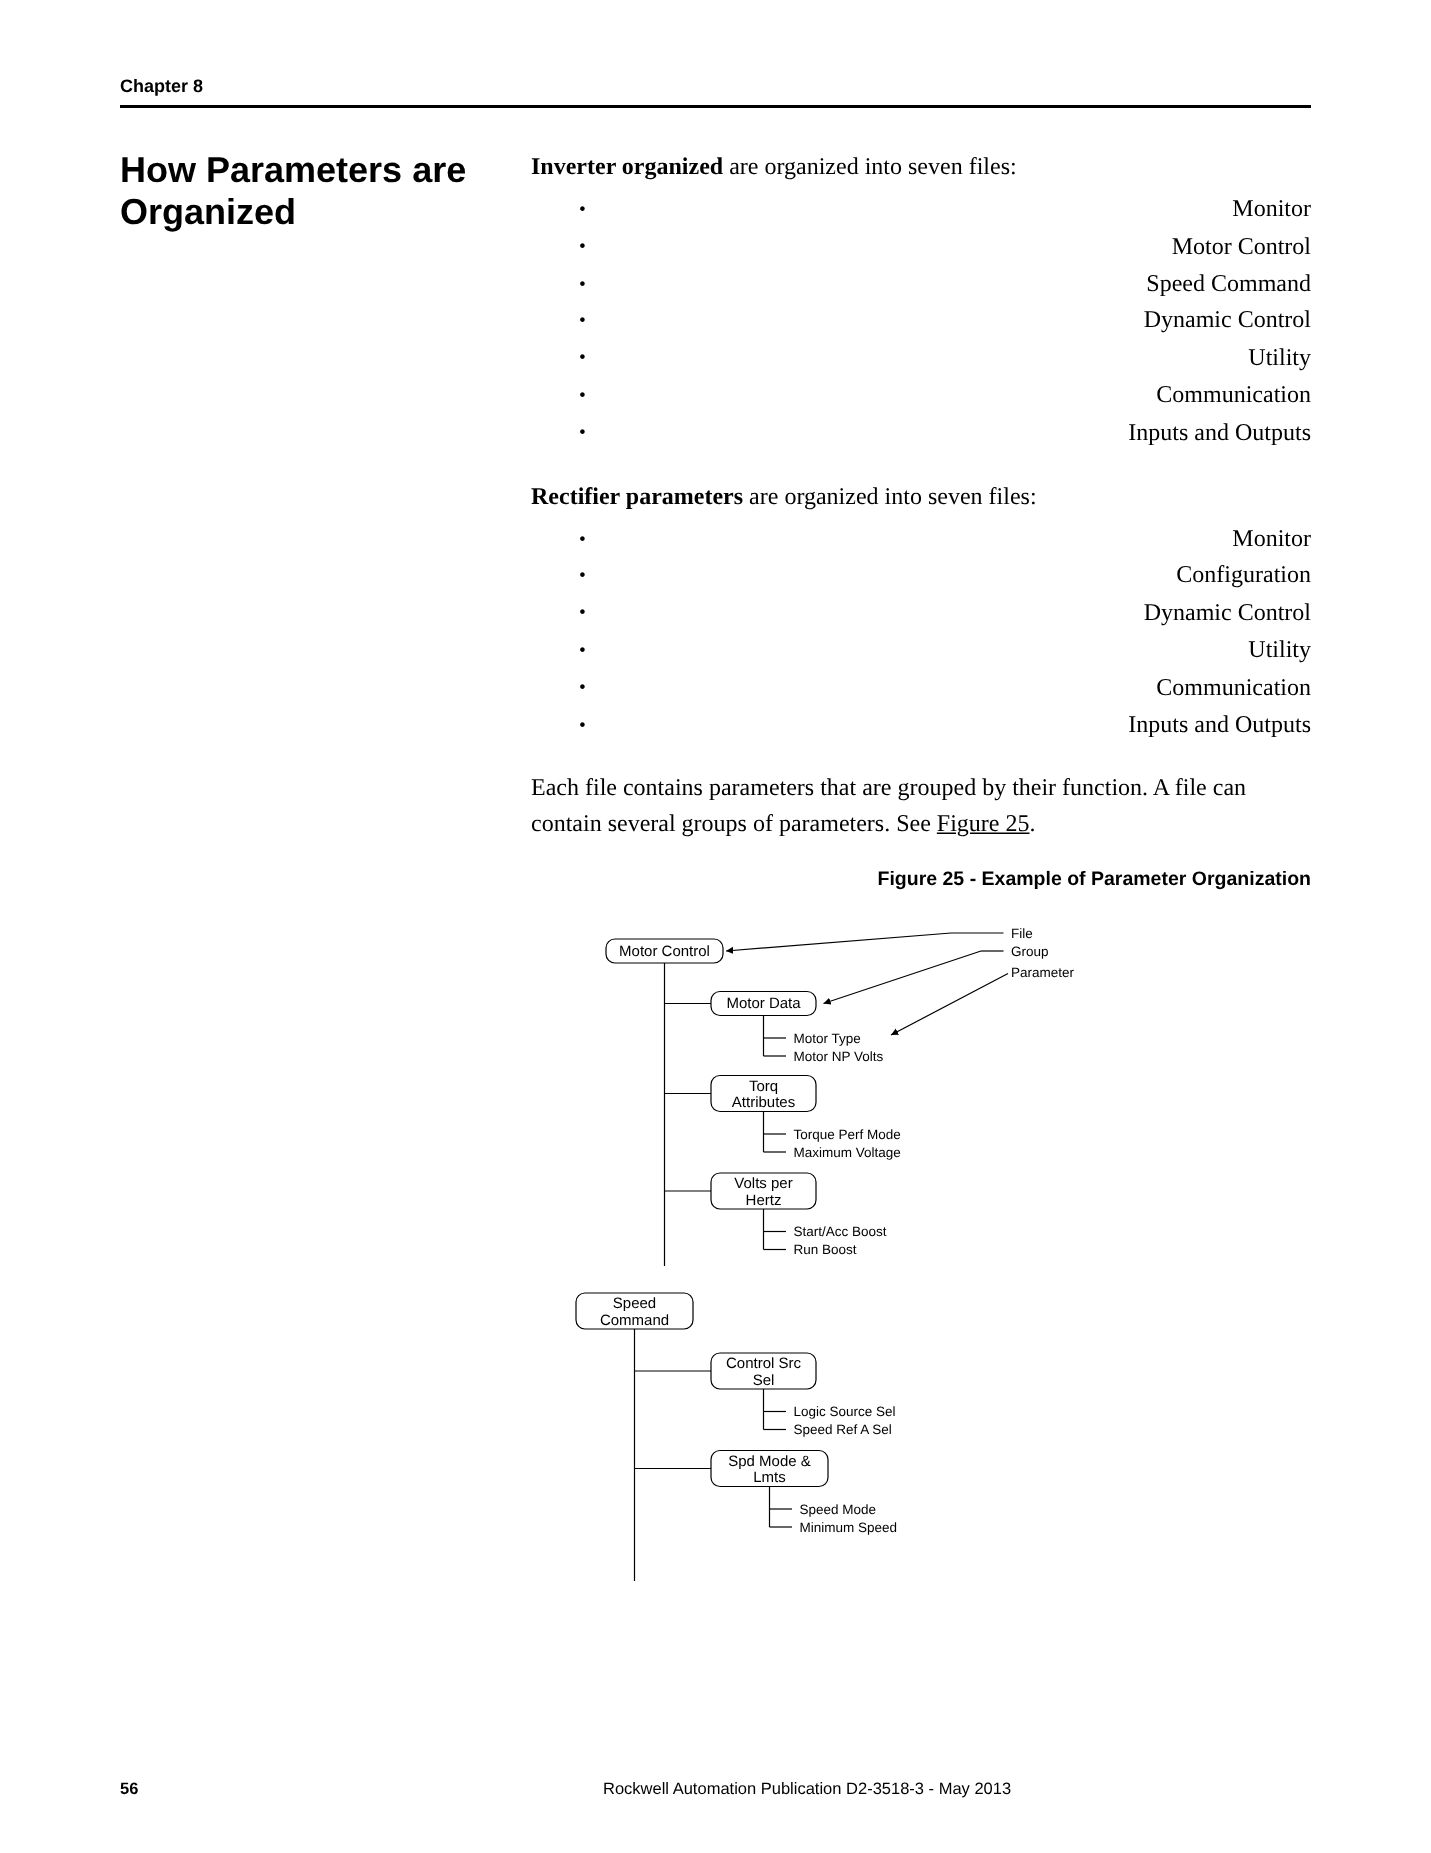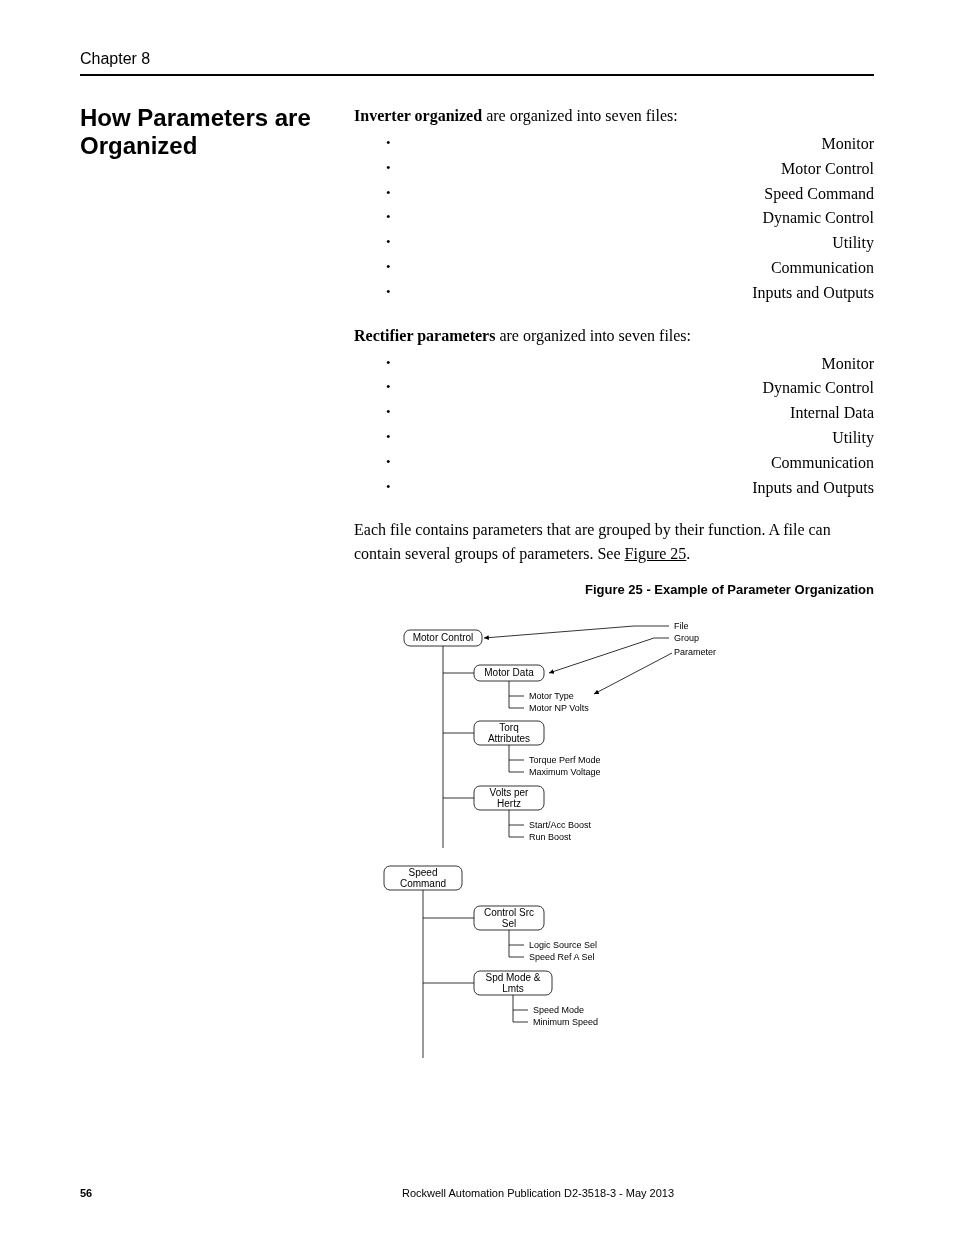--- a/index.html
+++ b/index.html
@@ -7,22 +7,22 @@
     width: 954px;
     height: 1235px;
     background: #fff;
     font-family: Georgia, 'Times New Roman', serif;
     color: #000;
     position: relative;
     padding: 50px 80px 40px 80px;
   }
   .chapter-header {
     font-family: Arial, Helvetica, sans-serif;
-    font-weight: normal;
-    font-size: 16px;
+    font-weight: bold;
+    font-size: 12px;
     margin-bottom: 6px;
   }
   .header-rule {
     border-top: 2px solid #000;
     margin-bottom: 28px;
   }
   .main-layout {
     display: flex;
     gap: 24px;
   }
@@ -125,22 +125,22 @@
       <li>Utility</li>
       <li>Communication</li>
       <li>Inputs and Outputs</li>
     </ul>
 
     <p class="para">
       <span class="bold">Rectifier parameters</span><span> are organized into seven files:</span>
     </p>
     <ul class="bullets">
       <li>Monitor</li>
+      <li>Configuration</li>
       <li>Dynamic Control</li>
-      <li>Internal Data</li>
       <li>Utility</li>
       <li>Communication</li>
       <li>Inputs and Outputs</li>
     </ul>
 
     <p class="para" style="margin-top:6px;">
       <span>Each file contains parameters that are grouped by their function. A file can contain several groups of parameters. See </span><a href="#" class="figlink">Figure 25</a><span>.</span>
     </p>
 
     <div class="figure-caption">Figure 25 - Example of Parameter Organization</div>

